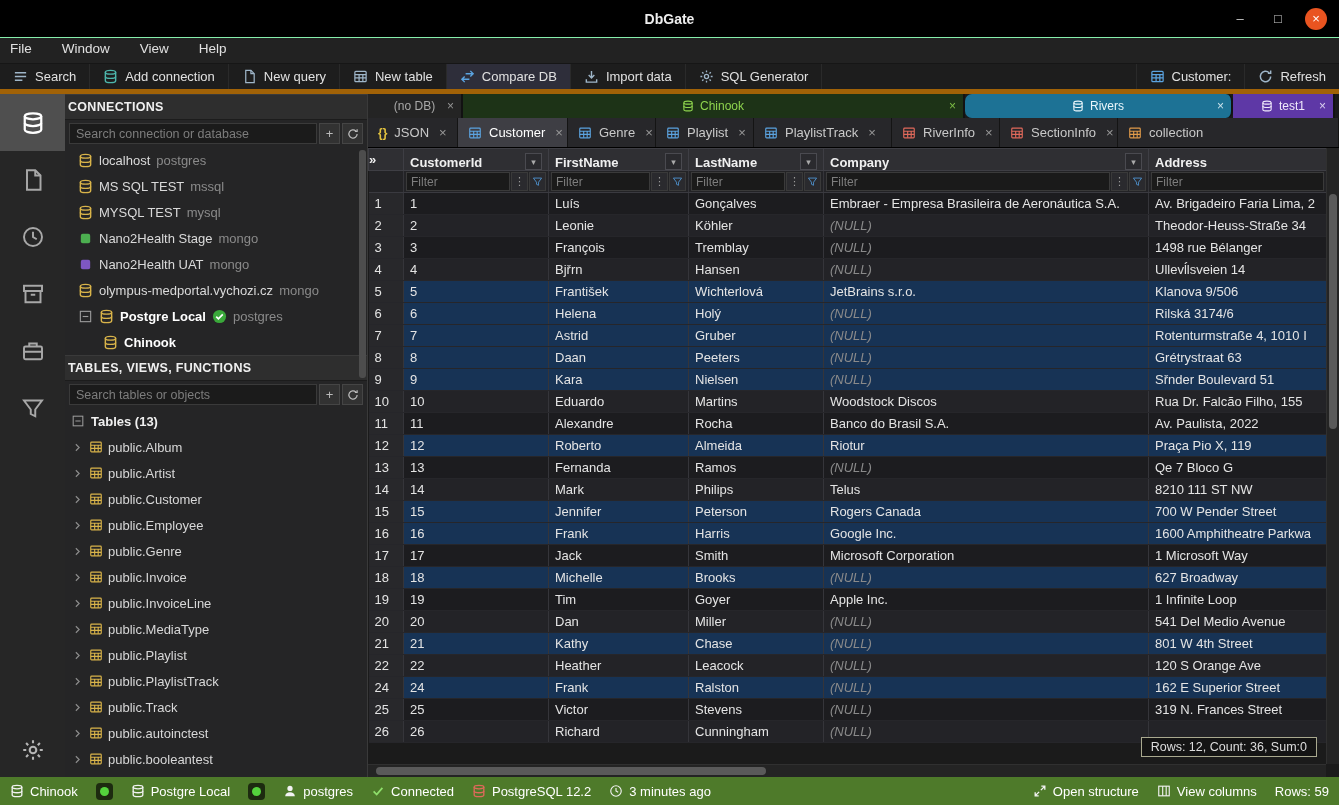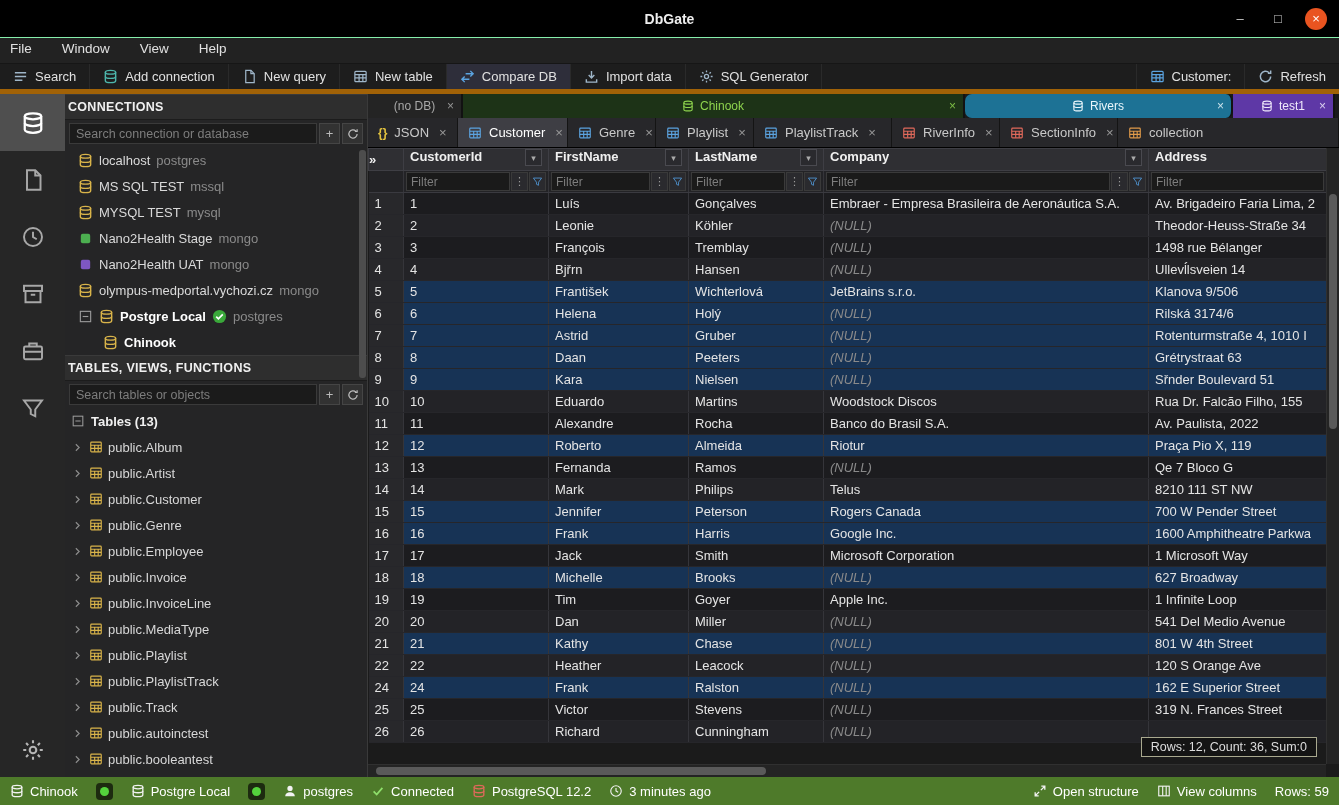--- a/index.html
+++ b/index.html
@@ -64,21 +64,21 @@
 .filetabs{height:30px;background:#1f1f1f;display:flex;border-bottom:1px solid #000000;flex:0 0 auto;}
 .ftab{display:flex;align-items:center;gap:7px;padding:0 10px;border-right:1px solid #141414;color:#c9c9c9;font-size:13px;background:#27272a;white-space:nowrap;overflow:hidden;flex:0 0 auto;}
 .ftab.active{background:#3e3e44;color:#ffffff;}
 .ftab .ic svg{width:14px;height:14px;}
 .ftab .x{color:#999999;margin-left:3px;font-size:13px;}
 .json-ic{color:#e2c23f;font-weight:bold;font-size:12px;}
 
 .gridwrap{flex:1;position:relative;overflow:hidden;background:#1b1b1b;}
 table.grid{border-collapse:collapse;table-layout:fixed;width:958px;}
 table.grid th{height:22px;background:#2f2f33;border:1px solid #3e3e44;font-weight:bold;text-align:left;padding:0;color:#f0f0f0;font-size:13px;}
-.hcell{display:flex;align-items:flex-start;height:100%;padding:0 6px;gap:4px;}
+.hcell{display:flex;align-items:flex-end;height:100%;padding:0 6px;gap:4px;}
 .hlabel{overflow:hidden;white-space:nowrap;}
 .hdrop{margin-left:auto;width:17px;height:17px;border:1px solid #4a4a50;display:flex;align-items:center;justify-content:center;color:#aaaaaa;font-size:9px;background:#2a2a2e;flex:0 0 auto;}
 th.gut{text-align:center;color:#bdbdbd;font-weight:normal;}
 table.grid td{height:22px;border-right:1px solid #35353a;border-bottom:1px solid #26262a;padding:0 6px;white-space:nowrap;overflow:hidden;font-size:13px;color:#e4e4e4;}
 tr.odd td{background:#1c1c1f;}
 tr.even td{background:#232327;}
 tr.sel td{background:#173355;}
 td.rn{background:#28282b !important;color:#cfcfcf;border-right:1px solid #3e3e44;}
 td.id{color:#79c879;}
 td .null{color:#8a8a8a;font-style:italic;}
@@ -465,35 +465,35 @@
               <svg viewBox="0 0 16 16" fill="none" stroke="currentColor" stroke-width="1.5">
                 <path d="M6 4l4 4-4 4"></path>
               </svg>
             </span>
             <span class="ic c-yellow">
               <svg viewBox="0 0 16 16" fill="none" stroke="currentColor" stroke-width="1.3">
                 <rect x="2" y="2.5" width="12" height="11" rx="1"></rect>
                 <path d="M2 6h12M2 9.5h12M6.5 6v7.5M10.5 6v7.5"></path>
               </svg>
             </span>
+            <span>public.Employee</span>
+          </div>
+          <div class="titem">
+            <span class="chev">
+              <svg viewBox="0 0 16 16" fill="none" stroke="currentColor" stroke-width="1.5">
+                <path d="M6 4l4 4-4 4"></path>
+              </svg>
+            </span>
+            <span class="ic c-yellow">
+              <svg viewBox="0 0 16 16" fill="none" stroke="currentColor" stroke-width="1.3">
+                <rect x="2" y="2.5" width="12" height="11" rx="1"></rect>
+                <path d="M2 6h12M2 9.5h12M6.5 6v7.5M10.5 6v7.5"></path>
+              </svg>
+            </span>
             <span>public.Genre</span>
-          </div>
-          <div class="titem">
-            <span class="chev">
-              <svg viewBox="0 0 16 16" fill="none" stroke="currentColor" stroke-width="1.5">
-                <path d="M6 4l4 4-4 4"></path>
-              </svg>
-            </span>
-            <span class="ic c-yellow">
-              <svg viewBox="0 0 16 16" fill="none" stroke="currentColor" stroke-width="1.3">
-                <rect x="2" y="2.5" width="12" height="11" rx="1"></rect>
-                <path d="M2 6h12M2 9.5h12M6.5 6v7.5M10.5 6v7.5"></path>
-              </svg>
-            </span>
-            <span>public.Employee</span>
           </div>
           <div class="titem">
             <span class="chev">
               <svg viewBox="0 0 16 16" fill="none" stroke="currentColor" stroke-width="1.5">
                 <path d="M6 4l4 4-4 4"></path>
               </svg>
             </span>
             <span class="ic c-yellow">
               <svg viewBox="0 0 16 16" fill="none" stroke="currentColor" stroke-width="1.3">
                 <rect x="2" y="2.5" width="12" height="11" rx="1"></rect>

